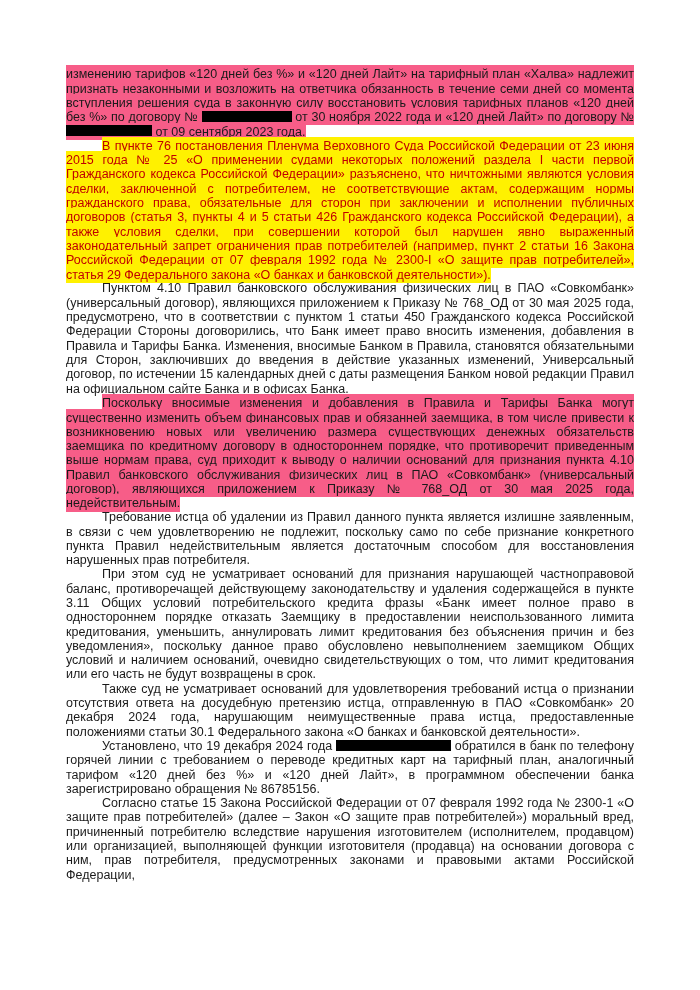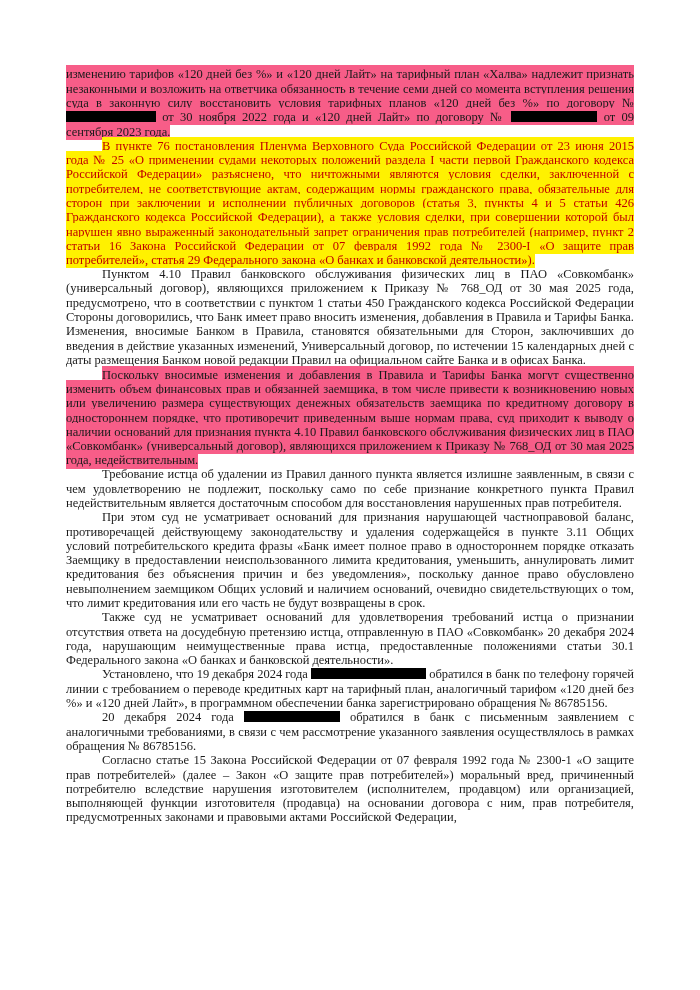--- a/index.html
+++ b/index.html
@@ -10,21 +10,21 @@
   .page {
     position: relative;
     box-sizing: border-box;
     width: 700px;
     height: 990px;
     background: var(--page-bg, #ffffff);
     padding: 67px 66px 0 66px;
     overflow: hidden;
   }
   .doc {
-    font-family: Liberation Serif, serif;
+    font-family: Liberation Sans, sans-serif;
     font-size: 12.5px;
     line-height: 14.3px;
     color: var(--body-text, #1a1a1a);
     text-align: justify;
     letter-spacing: 0;
   }
   .doc p.para {
     margin: 0;
     padding: 0;
     text-indent: 0;
@@ -58,16 +58,15 @@
 <div class="page">
   <div class="doc" id="doc-text">
       <p class="para"><span class="hl hl-pink">изменению тарифов «120 дней без %» и «120 дней Лайт» на тарифный план «Халва» надлежит признать незаконными и возложить на ответчика обязанность в течение семи дней со момента вступления решения суда в законную силу восстановить условия тарифных планов «120 дней без %» по договору № <span class="redact" style="width: 90px;"></span> от 30 ноября 2022 года и «120 дней Лайт» по договору № <span class="redact" style="width: 86px;"></span> от 09 сентября 2023 года.</span></p>
       <p class="para indent"><span class="hl hl-yellow">В пункте 76 постановления Пленума Верховного Суда Российской Федерации от 23 июня 2015 года № 25 «О применении судами некоторых положений раздела I части первой Гражданского кодекса Российской Федерации» разъяснено, что ничтожными являются условия сделки, заключенной с потребителем, не соответствующие актам, содержащим нормы гражданского права, обязательные для сторон при заключении и исполнении публичных договоров (статья 3, пункты 4 и 5 статьи 426 Гражданского кодекса Российской Федерации), а также условия сделки, при совершении которой был нарушен явно выраженный законодательный запрет ограничения прав потребителей (например, пункт 2 статьи 16 Закона Российской Федерации от 07 февраля 1992 года № 2300-I «О защите прав потребителей», статья 29 Федерального закона «О банках и банковской деятельности»).</span></p>
       <p class="para indent"><span class="plain">Пунктом 4.10 Правил банковского обслуживания физических лиц в ПАО «Совкомбанк» (универсальный договор), являющихся приложением к Приказу № 768_ОД от 30 мая 2025 года, предусмотрено, что в соответствии с пунктом 1 статьи 450 Гражданского кодекса Российской Федерации Стороны договорились, что Банк имеет право вносить изменения, добавления в Правила и Тарифы Банка. Изменения, вносимые Банком в Правила, становятся обязательными для Сторон, заключивших до введения в действие указанных изменений, Универсальный договор, по истечении 15 календарных дней с даты размещения Банком новой редакции Правил на официальном сайте Банка и в офисах Банка.</span></p>
       <p class="para indent"><span class="hl hl-pink">Поскольку вносимые изменения и добавления в Правила и Тарифы Банка могут существенно изменить объем финансовых прав и обязанней заемщика, в том числе привести к возникновению новых или увеличению размера существующих денежных обязательств заемщика по кредитному договору в одностороннем порядке, что противоречит приведенным выше нормам права, суд приходит к выводу о наличии оснований для признания пункта 4.10 Правил банковского обслуживания физических лиц в ПАО «Совкомбанк» (универсальный договор), являющихся приложением к Приказу № 768_ОД от 30 мая 2025 года, недействительным.</span></p>
       <p class="para indent"><span class="plain">Требование истца об удалении из Правил данного пункта является излишне заявленным, в связи с чем удовлетворению не подлежит, поскольку само по себе признание конкретного пункта Правил недействительным является достаточным способом для восстановления нарушенных прав потребителя.</span></p>
       <p class="para indent"><span class="plain">При этом суд не усматривает оснований для признания нарушающей частноправовой баланс, противоречащей действующему законодательству и удаления содержащейся в пункте 3.11 Общих условий потребительского кредита фразы «Банк имеет полное право в одностороннем порядке отказать Заемщику в предоставлении неиспользованного лимита кредитования, уменьшить, аннулировать лимит кредитования без объяснения причин и без уведомления», поскольку данное право обусловлено невыполнением заемщиком Общих условий и наличием оснований, очевидно свидетельствующих о том, что лимит кредитования или его часть не будут возвращены в срок.</span></p>
       <p class="para indent"><span class="plain">Также суд не усматривает оснований для удовлетворения требований истца о признании отсутствия ответа на досудебную претензию истца, отправленную в ПАО «Совкомбанк» 20 декабря 2024 года, нарушающим неимущественные права истца, предоставленные положениями статьи 30.1 Федерального закона «О банках и банковской деятельности».</span></p>
       <p class="para indent"><span class="plain">Установлено, что 19 декабря 2024 года <span class="redact" style="width: 115px;"></span> обратился в банк по телефону горячей линии с требованием о переводе кредитных карт на тарифный план, аналогичный тарифом «120 дней без %» и «120 дней Лайт», в программном обеспечении банка зарегистрировано обращения № 86785156.</span></p>
-      <p class="para indent"><span class="plain">20 декабря 2024 года <span class="redact" style="width: 96px;"></span> обратился в банк с письменным заявлением с аналогичными требованиями, в связи с чем рассмотрение указанного заявления осуществлялось в рамках обращения № 86785156.</span></p>
       <p class="para indent"><span class="plain">Согласно статье 15 Закона Российской Федерации от 07 февраля 1992 года № 2300-1 «О защите прав потребителей» (далее – Закон «О защите прав потребителей») моральный вред, причиненный потребителю вследствие нарушения изготовителем (исполнителем, продавцом) или организацией, выполняющей функции изготовителя (продавца) на основании договора с ним, прав потребителя, предусмотренных законами и правовыми актами Российской Федерации,</span></p>
     </div>
 </div>
 
 </body></html>

